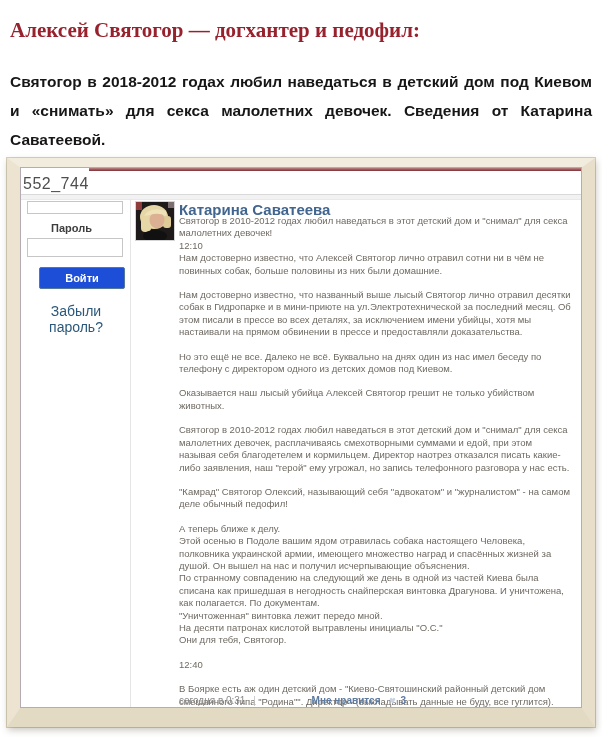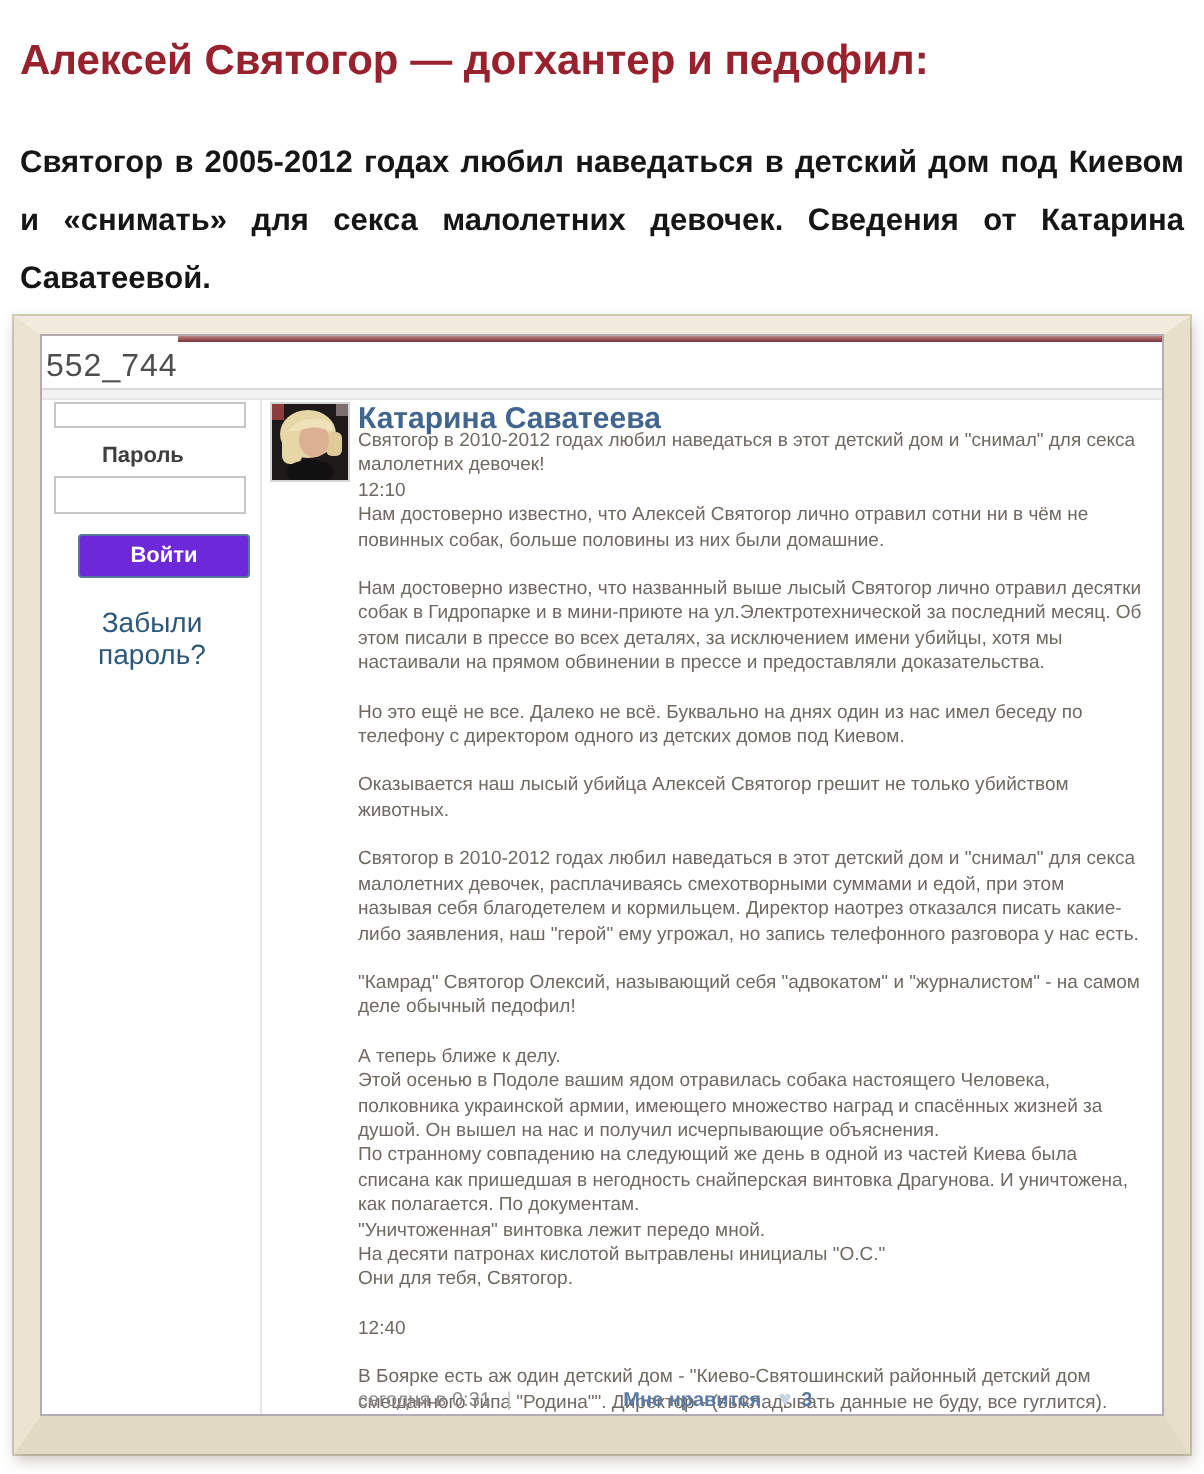--- a/index.html
+++ b/index.html
@@ -5,21 +5,21 @@
   html,body{margin:0;padding:0;}
   body{
     width:602px;height:737px;overflow:hidden;position:relative;
     background:#ffffff;
     font-family:"Liberation Sans", sans-serif;
   }
   
   .article{padding:0 10px;}
   .headline{
     margin:18px 0 0 0;
-    font-size:21px;font-weight:700;color:#97212d;line-height:1.2;
+    font-size:21px;font-weight:700;color:#97212d;line-height:1.2;font-family:Liberation Serif, serif;
   }
   .lede{
     margin:24px 0 0 0;
     font-size:15.5px;font-weight:700;color:#161616;
     line-height:29px;text-align:justify;
   }
   
   .frame{
     position:absolute;left:7px;top:158px;width:588px;height:569px;
     box-sizing:border-box;
@@ -51,21 +51,21 @@
   .sidebar{position:absolute;left:6px;top:33px;width:98px;}
   .sb-input{
     display:block;width:96px;box-sizing:border-box;border:1px solid #c6c6c6;
     background:#fff;margin:0;padding:0 3px;font-size:11px;color:#333;
   }
   .sb-input.partial{height:13px;}
   .sb-input.pw{height:19px;margin-top:4px;}
   .pw-label{display:block;margin-top:8px;font-size:11px;font-weight:700;color:#3e3e3e;padding-left:24px;}
   .sb-btn{
     display:block;width:86px;height:22px;margin:10px 0 0 12px;
-    background:#6d28d9;border:1px solid #54779b;border-radius:2px;
+    background:#1d4ed8;border:1px solid #54779b;border-radius:2px;
     color:#fff;font-size:11px;font-weight:600;text-align:center;line-height:20px;
     font-family:"Liberation Sans",sans-serif;cursor:pointer;padding:0;
   }
   .forgot{
     display:block;margin-top:14px;text-align:center;
     font-size:14px;color:#2b587a;text-decoration:none;cursor:pointer;
   }
   .vdivider{position:absolute;left:109px;top:31px;bottom:0;width:1px;background:#e5e5e5;}
   
   .main{position:absolute;left:113px;top:31px;right:10px;bottom:0;}
@@ -89,21 +89,21 @@
   .pf-sep{color:#c5c5c5;margin:0 5px;}
   .pf-like{color:#5d7ba1;text-decoration:none;cursor:pointer;font-weight:600;padding-left:48px;}
   .pf-heart{color:#c9d4e2;font-size:11px;margin:0 2px 0 6px;}
   .pf-count{color:#5d7ba1;font-weight:600;}
 </style>
 </head>
 <body>
 
 <div class="article">
   <h1 class="headline">Алексей Святогор — догхантер и педофил:</h1>
-  <p class="lede">Святогор в 2005-2012 годах любил наведаться в детский дом под Киевом и «снимать» для секса малолетних девочек. Сведения от Катарина Саватеевой.</p>
+  <p class="lede">Святогор в 2018-2012 годах любил наведаться в детский дом под Киевом и «снимать» для секса малолетних девочек. Сведения от Катарина Саватеевой.</p>
 </div>
 
 <div class="frame">
   <div class="shot">
 
     <div class="redline"></div>
 
     <div class="titlebar">
       <span class="wtitle">552_744</span>
     </div>

